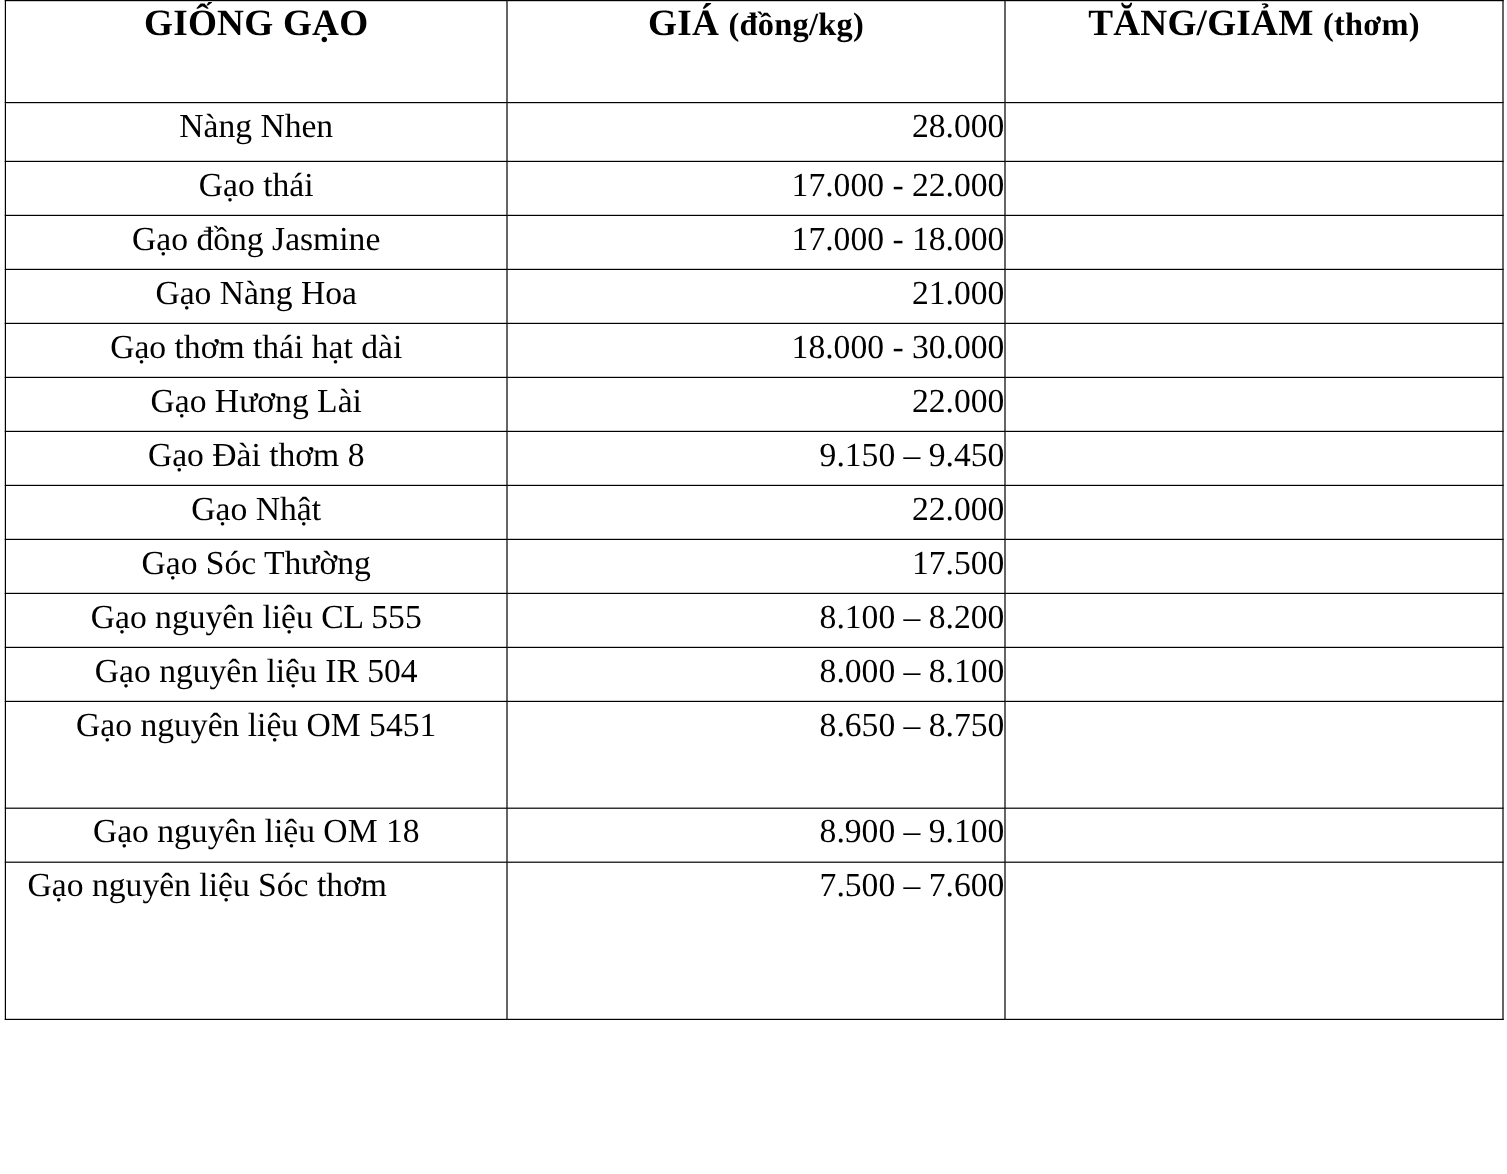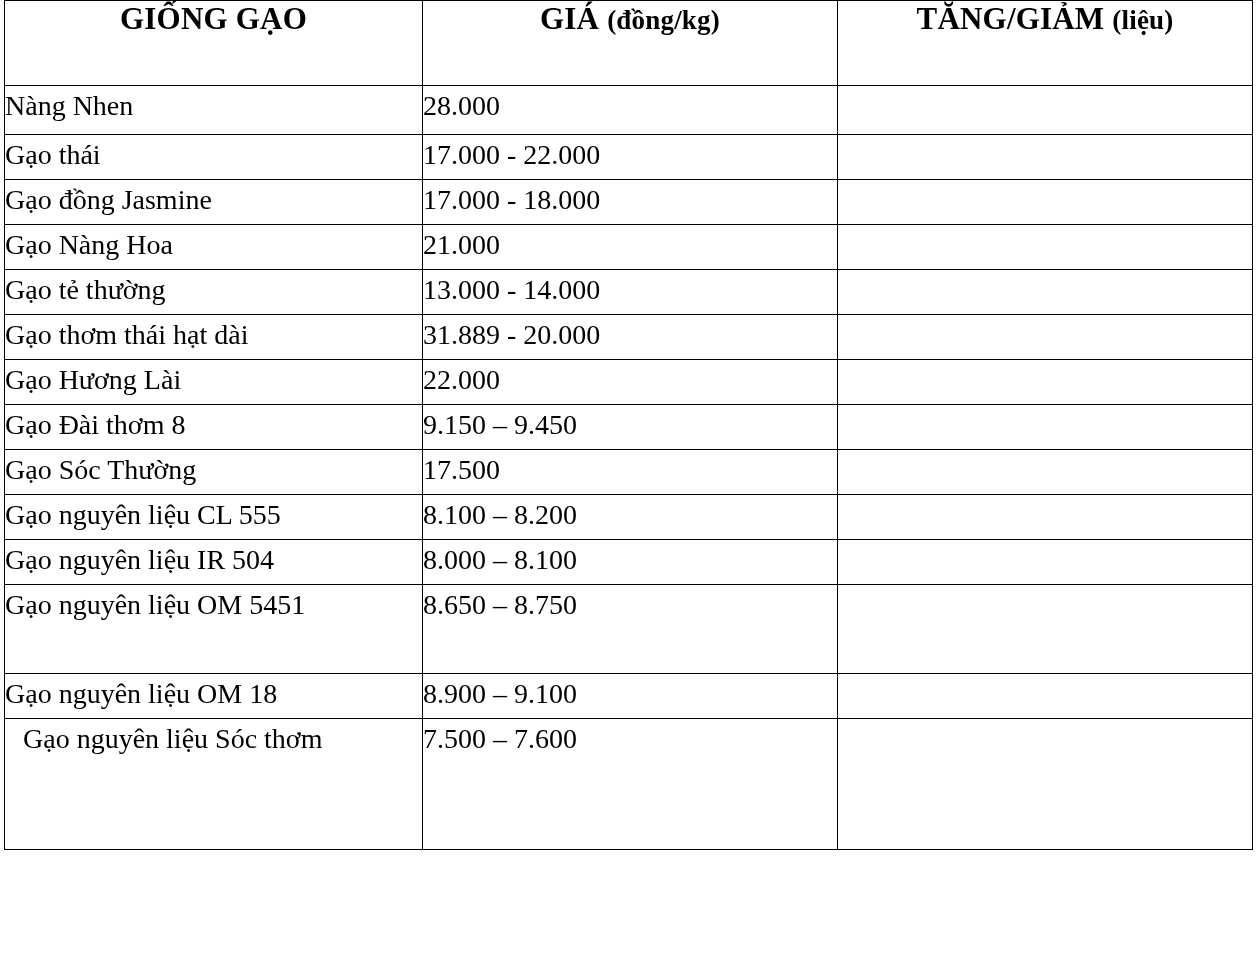--- a/index.html
+++ b/index.html
@@ -48,28 +48,29 @@
   }
   thead th .hdr-sub {
     font-size: 27px;
     font-weight: bold;
   }
   tbody td {
     font-size: 28px;
     line-height: 1.42;
   }
   td.name {
+    text-align: center;
     padding: 7px 6px 6px 6px;
   }
   td.name.left {
     text-align: left;
     padding-left: 18px;
   }
   td.price {
-    text-align: left;
+    text-align: right;
     padding: 7px 6px 6px 6px;
   }
   td.delta {
     text-align: center;
     padding: 7px 6px 6px 6px;
   }
   tr.tall td { height: 88px; }
   tr.xtall td { height: 130px; }
   tr.normal td { height: 44px; }
   tr.first td { height: 48px; }
@@ -86,21 +87,21 @@
     </colgroup>
     <thead>
       <tr>
         <th>
           <span>GIỐNG GẠO</span>
         </th>
         <th>
           <span>GIÁ </span><span class="hdr-sub">(đồng/kg)</span>
         </th>
         <th>
-          <span>TĂNG/GIẢM </span><span class="hdr-sub">(liệu)</span>
+          <span>TĂNG/GIẢM </span><span class="hdr-sub">(thơm)</span>
         </th>
       </tr>
     </thead>
     <tbody id="table-body">
         <tr class="first">
           <td class="name">Nàng Nhen</td>
           <td class="price">28.000</td>
           <td class="delta"></td>
         </tr>
         <tr class="normal">
@@ -112,37 +113,37 @@
           <td class="name">Gạo đồng Jasmine</td>
           <td class="price">17.000 - 18.000</td>
           <td class="delta"></td>
         </tr>
         <tr class="normal">
           <td class="name">Gạo Nàng Hoa</td>
           <td class="price">21.000</td>
           <td class="delta"></td>
         </tr>
         <tr class="normal">
-          <td class="name">Gạo tẻ thường</td>
-          <td class="price">13.000 - 14.000</td>
-          <td class="delta"></td>
-        </tr>
-        <tr class="normal">
           <td class="name">Gạo thơm thái hạt dài</td>
-          <td class="price">31.889 - 20.000</td>
+          <td class="price">18.000 - 30.000</td>
           <td class="delta"></td>
         </tr>
         <tr class="normal">
           <td class="name">Gạo Hương Lài</td>
           <td class="price">22.000</td>
           <td class="delta"></td>
         </tr>
         <tr class="normal">
           <td class="name">Gạo Đài thơm 8</td>
           <td class="price">9.150 – 9.450</td>
+          <td class="delta"></td>
+        </tr>
+        <tr class="normal">
+          <td class="name">Gạo Nhật</td>
+          <td class="price">22.000</td>
           <td class="delta"></td>
         </tr>
         <tr class="normal">
           <td class="name">Gạo Sóc Thường</td>
           <td class="price">17.500</td>
           <td class="delta"></td>
         </tr>
         <tr class="normal">
           <td class="name">Gạo nguyên liệu CL 555</td>
           <td class="price">8.100 – 8.200</td>

